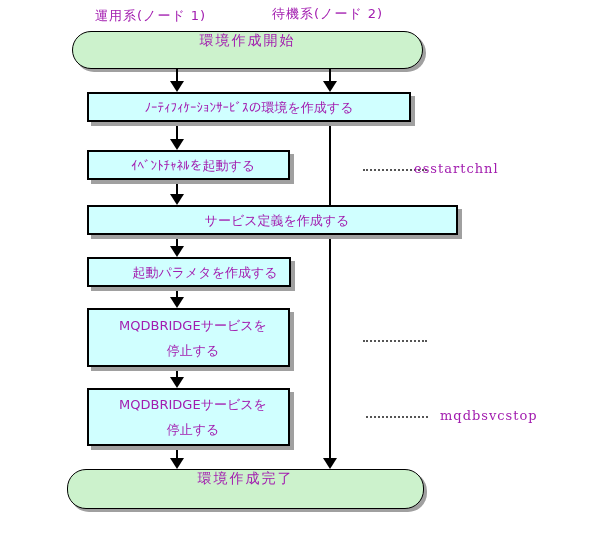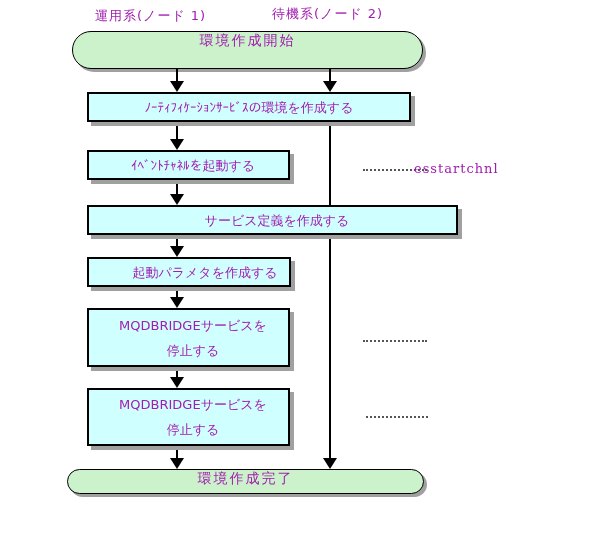--- a/index.html
+++ b/index.html
@@ -104,18 +104,19 @@
     <span class="ln">MQDBRIDGEサービスを</span>
     <span class="ln">停止する</span>
   </div>
 
   <div class="dots" style="left:363px;top:161px;width:64px;"></div>
   <div class="cmd" style="left:414px;top:161px;">esstartchnl</div>
 
   <div class="dots" style="left:363px;top:332px;width:64px;"></div>
 
   <div class="dots" style="left:366px;top:408px;width:62px;"></div>
+  <div class="cmd" style="left:440px;top:408px;">mqdbsvcstop</div>
 
-  <div class="terminal" style="left:67px;top:469px;width:357px;height:25px;">
+  <div class="terminal" style="left:67px;top:469px;width:357px;height:40px;">
     <span>環境作成完了</span>
   </div>
 
 </div>
 
 </body></html>

